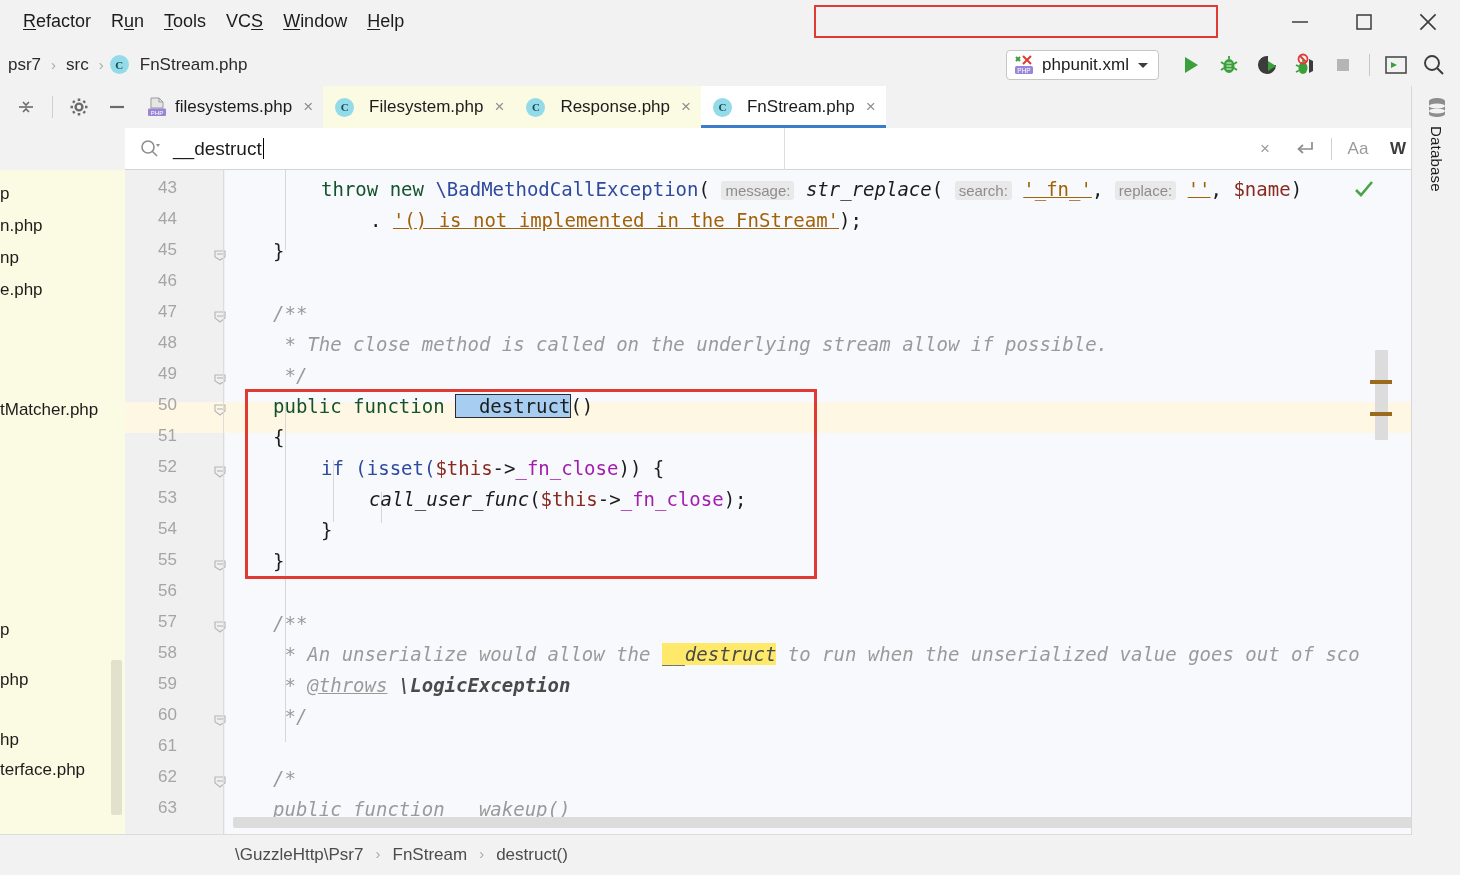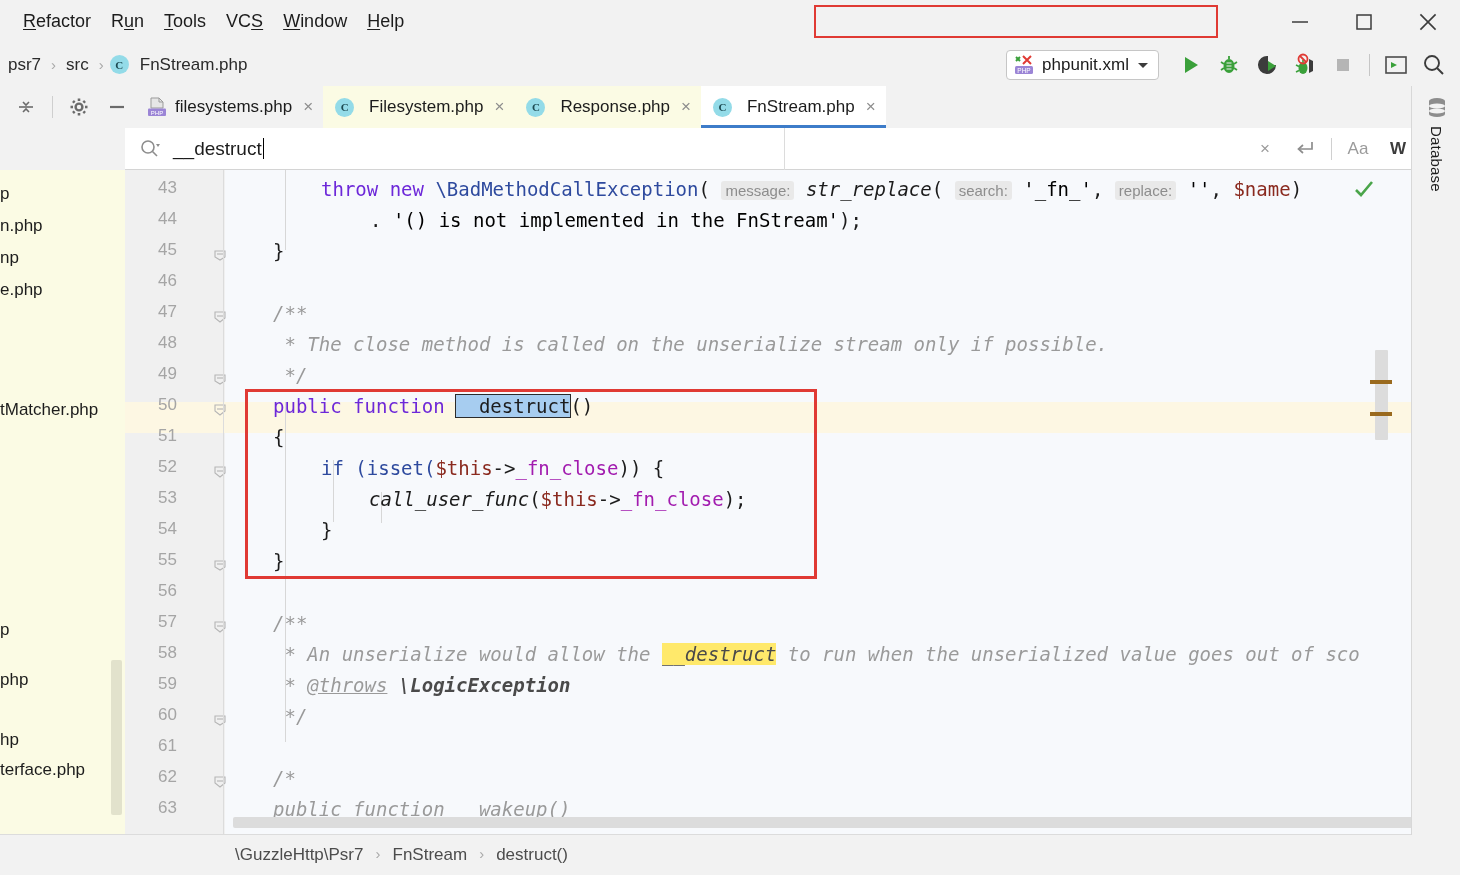--- a/index.html
+++ b/index.html
@@ -151,23 +151,23 @@
     position: absolute; left: 0; white-space: pre; font-size: 19px; line-height: 31px;
     font-family: "DejaVu Sans Mono", monospace; color: #1c1c1c;
   }
   .rowhl {
     position: absolute; left: 0; width: 1286px; height: 31px; background: #fdf7e3;
   }
   .indent-guide {
     position: absolute; width: 1px; background: #d7d7d7;
   }
   
-  .kw   { color: #6d28d9; }
+  .kw   { color: #14532d; }
   .kw2  { color: #2e4a9e; }
-  .str  { color: #000000; }
+  .str  { color: #a16207; text-decoration: underline; }
   .cmt  { color: #9a9a9a; font-style: italic; }
   .cmtb { color: #4a4a4a; font-style: italic; font-weight: bold; }
   .var  { color: #8a2a1f; }
   .prop { color: #a21caf; }
   .fn   { color: #1c1c1c; font-style: italic; }
   .ident{ color: #1c1c1c; }
   .inlay {
     background: #e9e9e9; color: #8d8d8d; font-size: 15px;
     border-radius: 3px; padding: 1px 4px; font-family: "Liberation Sans", sans-serif;
   }
@@ -508,21 +508,21 @@
       <div class="indent-guide" style="left:108px;top:290px; height:62px"></div>
       <div class="indent-guide" style="left:156px;top:322px; height:31px"></div>
 
       <div class="cl" style="top:4px; left:96px"><span class="kw">throw new </span><span class="kw2">\BadMethodCallException</span><span class="ident">( </span><span class="inlay">message:</span><span class="ident"> </span><span class="fn">str_replace</span><span class="ident">( </span><span class="inlay">search:</span><span class="ident"> </span><span class="str">'_fn_'</span><span class="ident">, </span><span class="inlay">replace:</span><span class="ident"> </span><span class="str">''</span><span class="ident">, </span><span class="var">$name</span><span class="ident">)</span></div>
 
       <div class="cl" style="top:35px; left:145px"><span class="ident">. </span><span class="str">'() is not implemented in the FnStream'</span><span class="ident">);</span></div>
 
       <div class="cl" style="top:66px; left:48px"><span class="ident">}</span></div>
 
       <div class="cl" style="top:128px; left:48px"><span class="cmt">/**</span></div>
-      <div class="cl" style="top:159px; left:48px"><span class="cmt"> * The close method is called on the unserialize stream only if possible.</span></div>
+      <div class="cl" style="top:159px; left:48px"><span class="cmt"> * The close method is called on the underlying stream allow if possible.</span></div>
       <div class="cl" style="top:190px; left:48px"><span class="cmt"> */</span></div>
 
       <div class="cl" style="top:221px; left:48px"><span class="kw">public function </span><span class="match-cur">__destruct</span><span class="ident">()</span></div>
 
       <div class="cl" style="top:252px; left:48px"><span class="ident">{</span></div>
 
       <div class="cl" style="top:283px; left:96px"><span class="kw" style="color:#2e4a9e">if (isset(</span><span class="var">$this</span><span class="ident">-&gt;</span><span class="prop">_fn_close</span><span class="ident">)) {</span></div>
 
       <div class="cl" style="top:314px; left:144px"><span class="fn">call_user_func</span><span class="ident">(</span><span class="var">$this</span><span class="ident">-&gt;</span><span class="prop">_fn_close</span><span class="ident">);</span></div>
 

